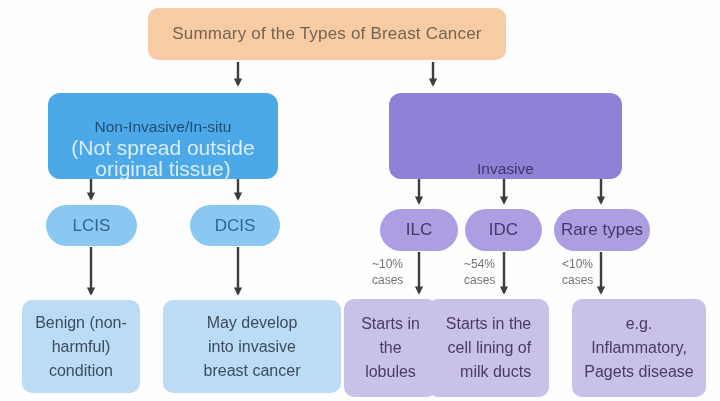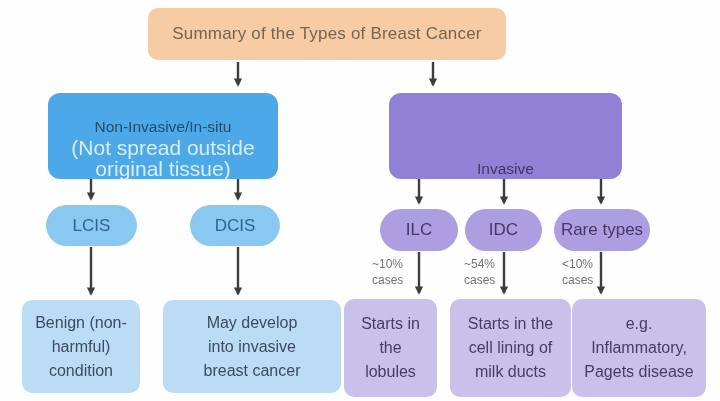--- a/index.html
+++ b/index.html
@@ -34,21 +34,21 @@
   .pill-dcis { left:190px; width:90px; }
   .pill-ilc { left:380px; width:78px; }
   .pill-idc { left:465px; width:77px; }
   .pill-rare { left:554px; width:96px; }
   .leaf { border-radius:10px; font-size:16px; line-height:24px; white-space:pre-line; }
   .leaf-blue { background:#bcdcf6; color:#3c4c5e; top:300px; height:93px; }
   .leaf-purple { background:#c9c1ea; color:#473c64; top:299px; height:98px; }
   .leaf-1 { left:22px;  width:118px; }
   .leaf-2 { left:163px; width:178px; }
   .leaf-3 { left:344px; width:93px; }
-  .leaf-4 { left:450px; width:121px; }
+  .leaf-4 { left:428px; width:121px;text-align:right; }
   .leaf-5 { left:572px; width:134px; }
   .share {
     position:absolute; font-size:12px; line-height:16px;
     color:#737373; white-space:pre-line; text-align:left; top:256px;
   }
   .share-1 { left:372px; }
   .share-2 { left:464px; }
   .share-3 { left:562px; }
 </style>
 </head>

